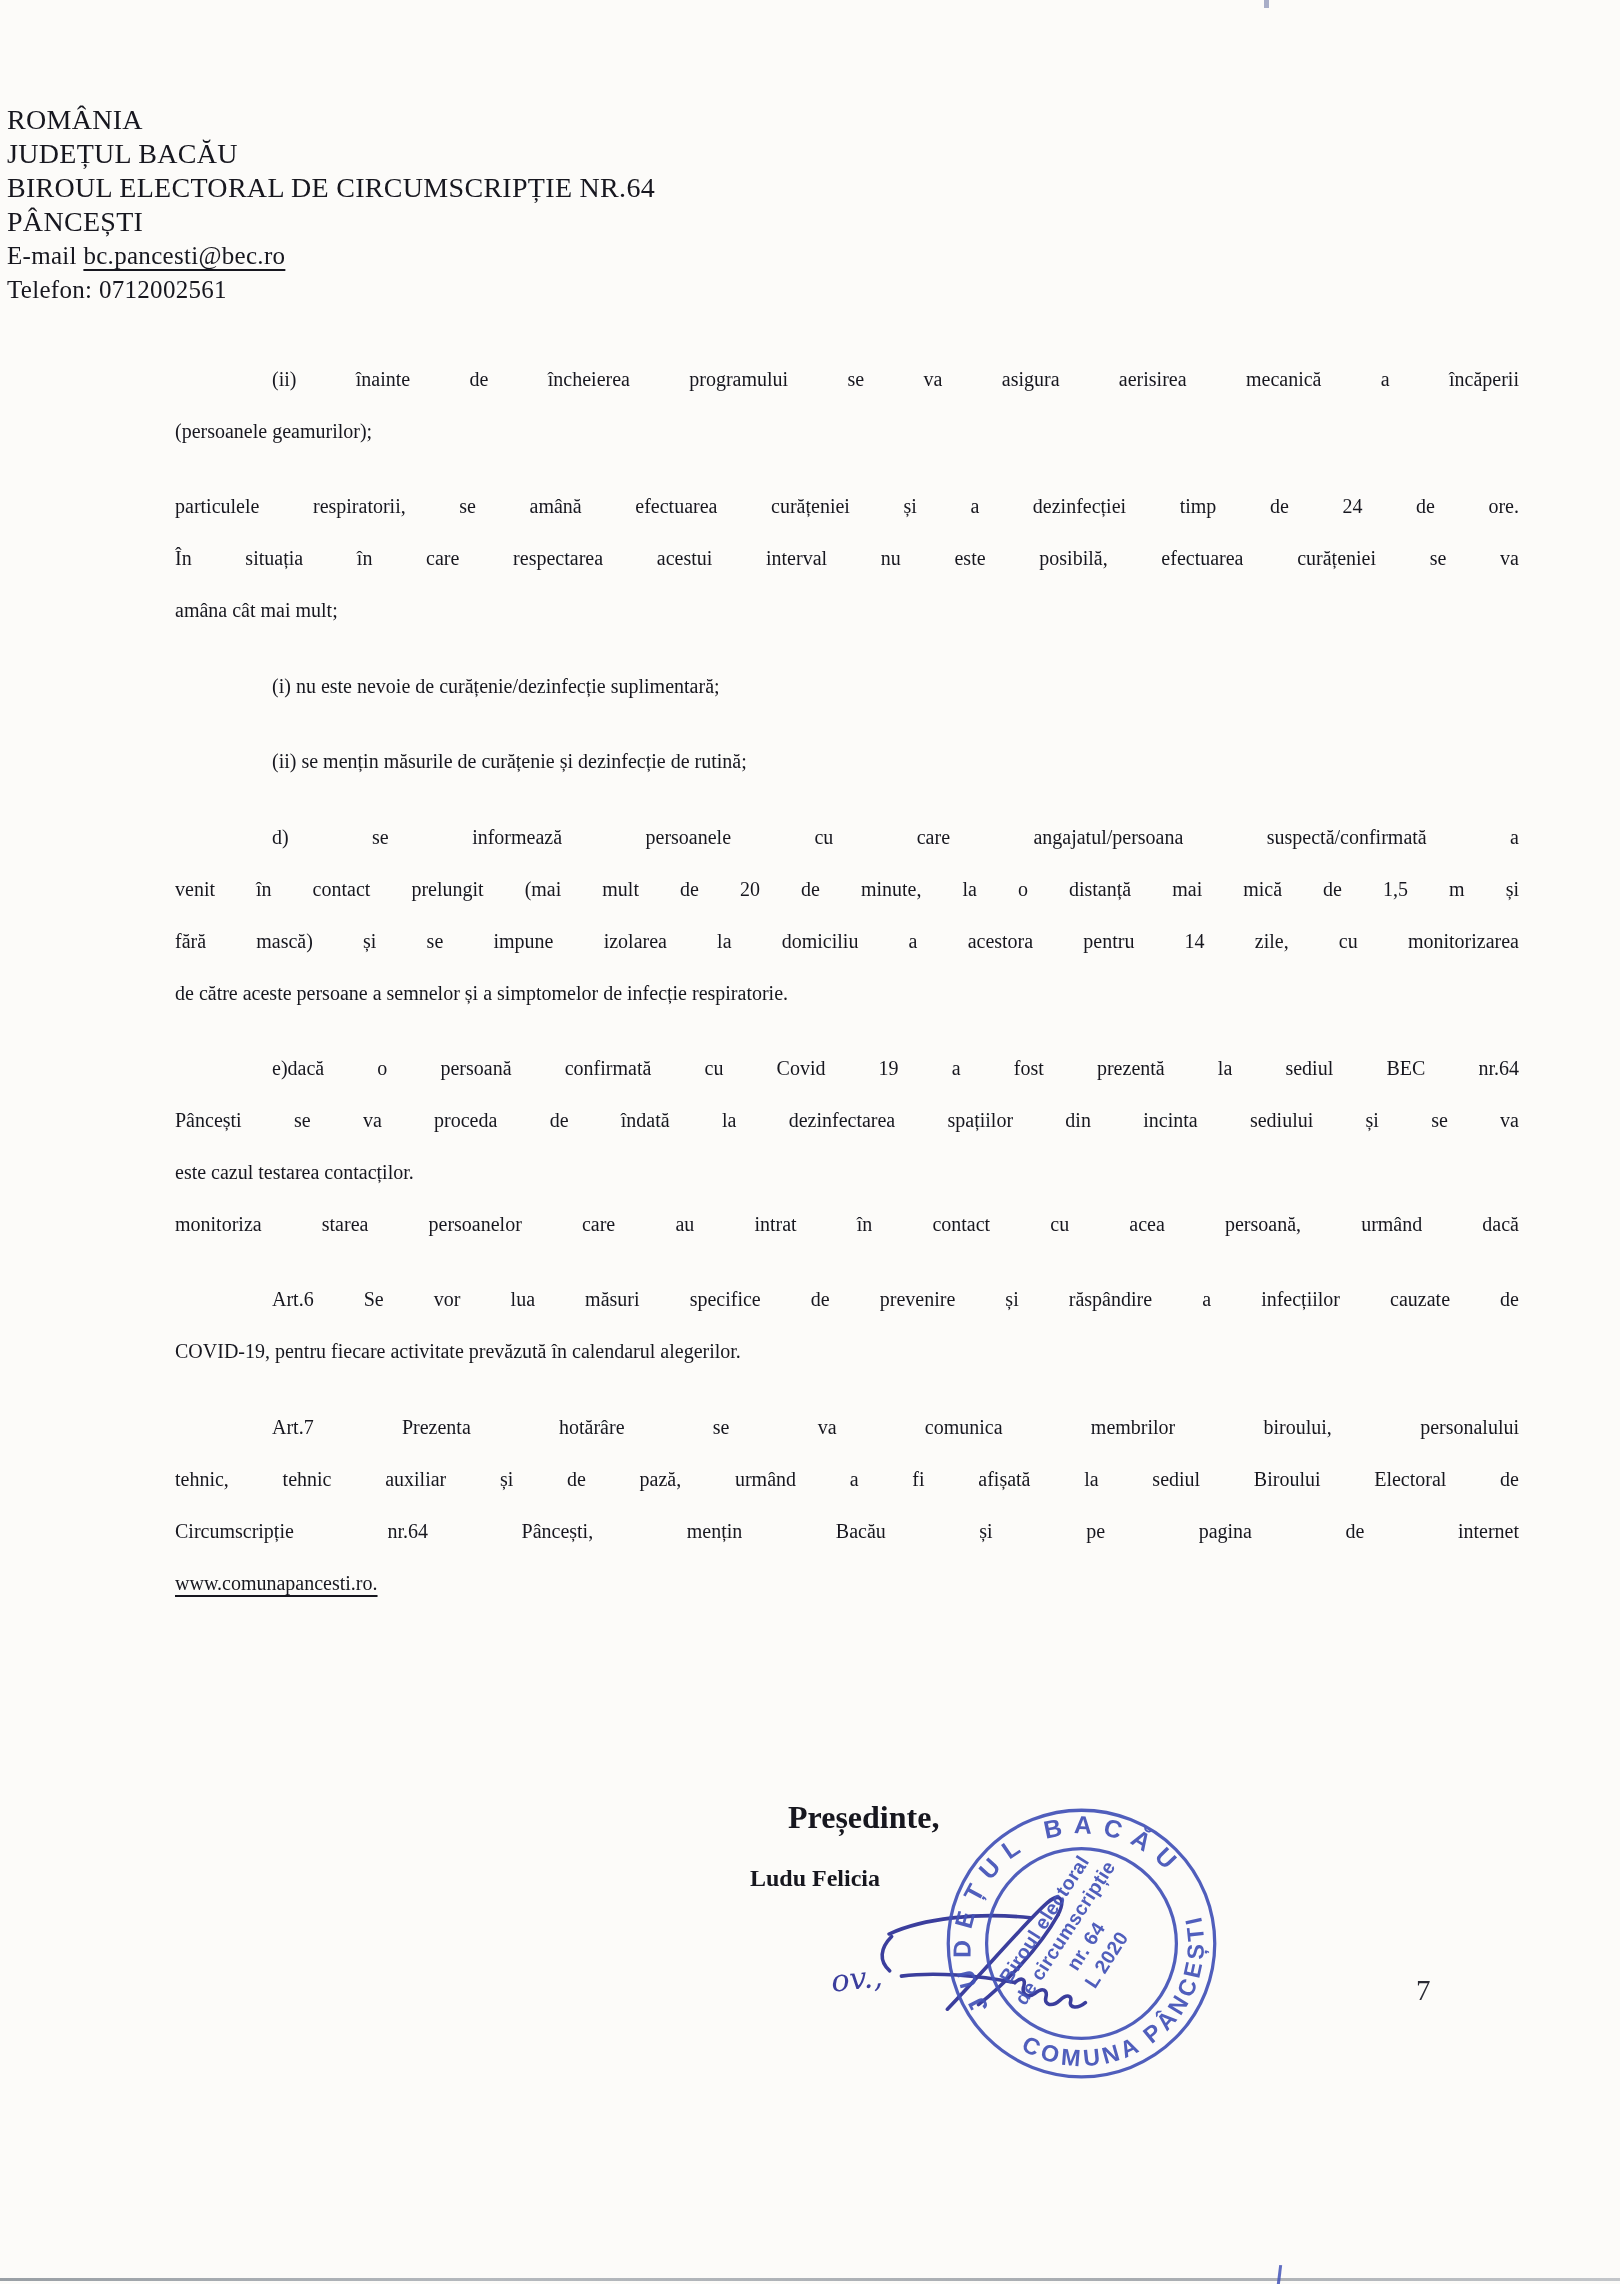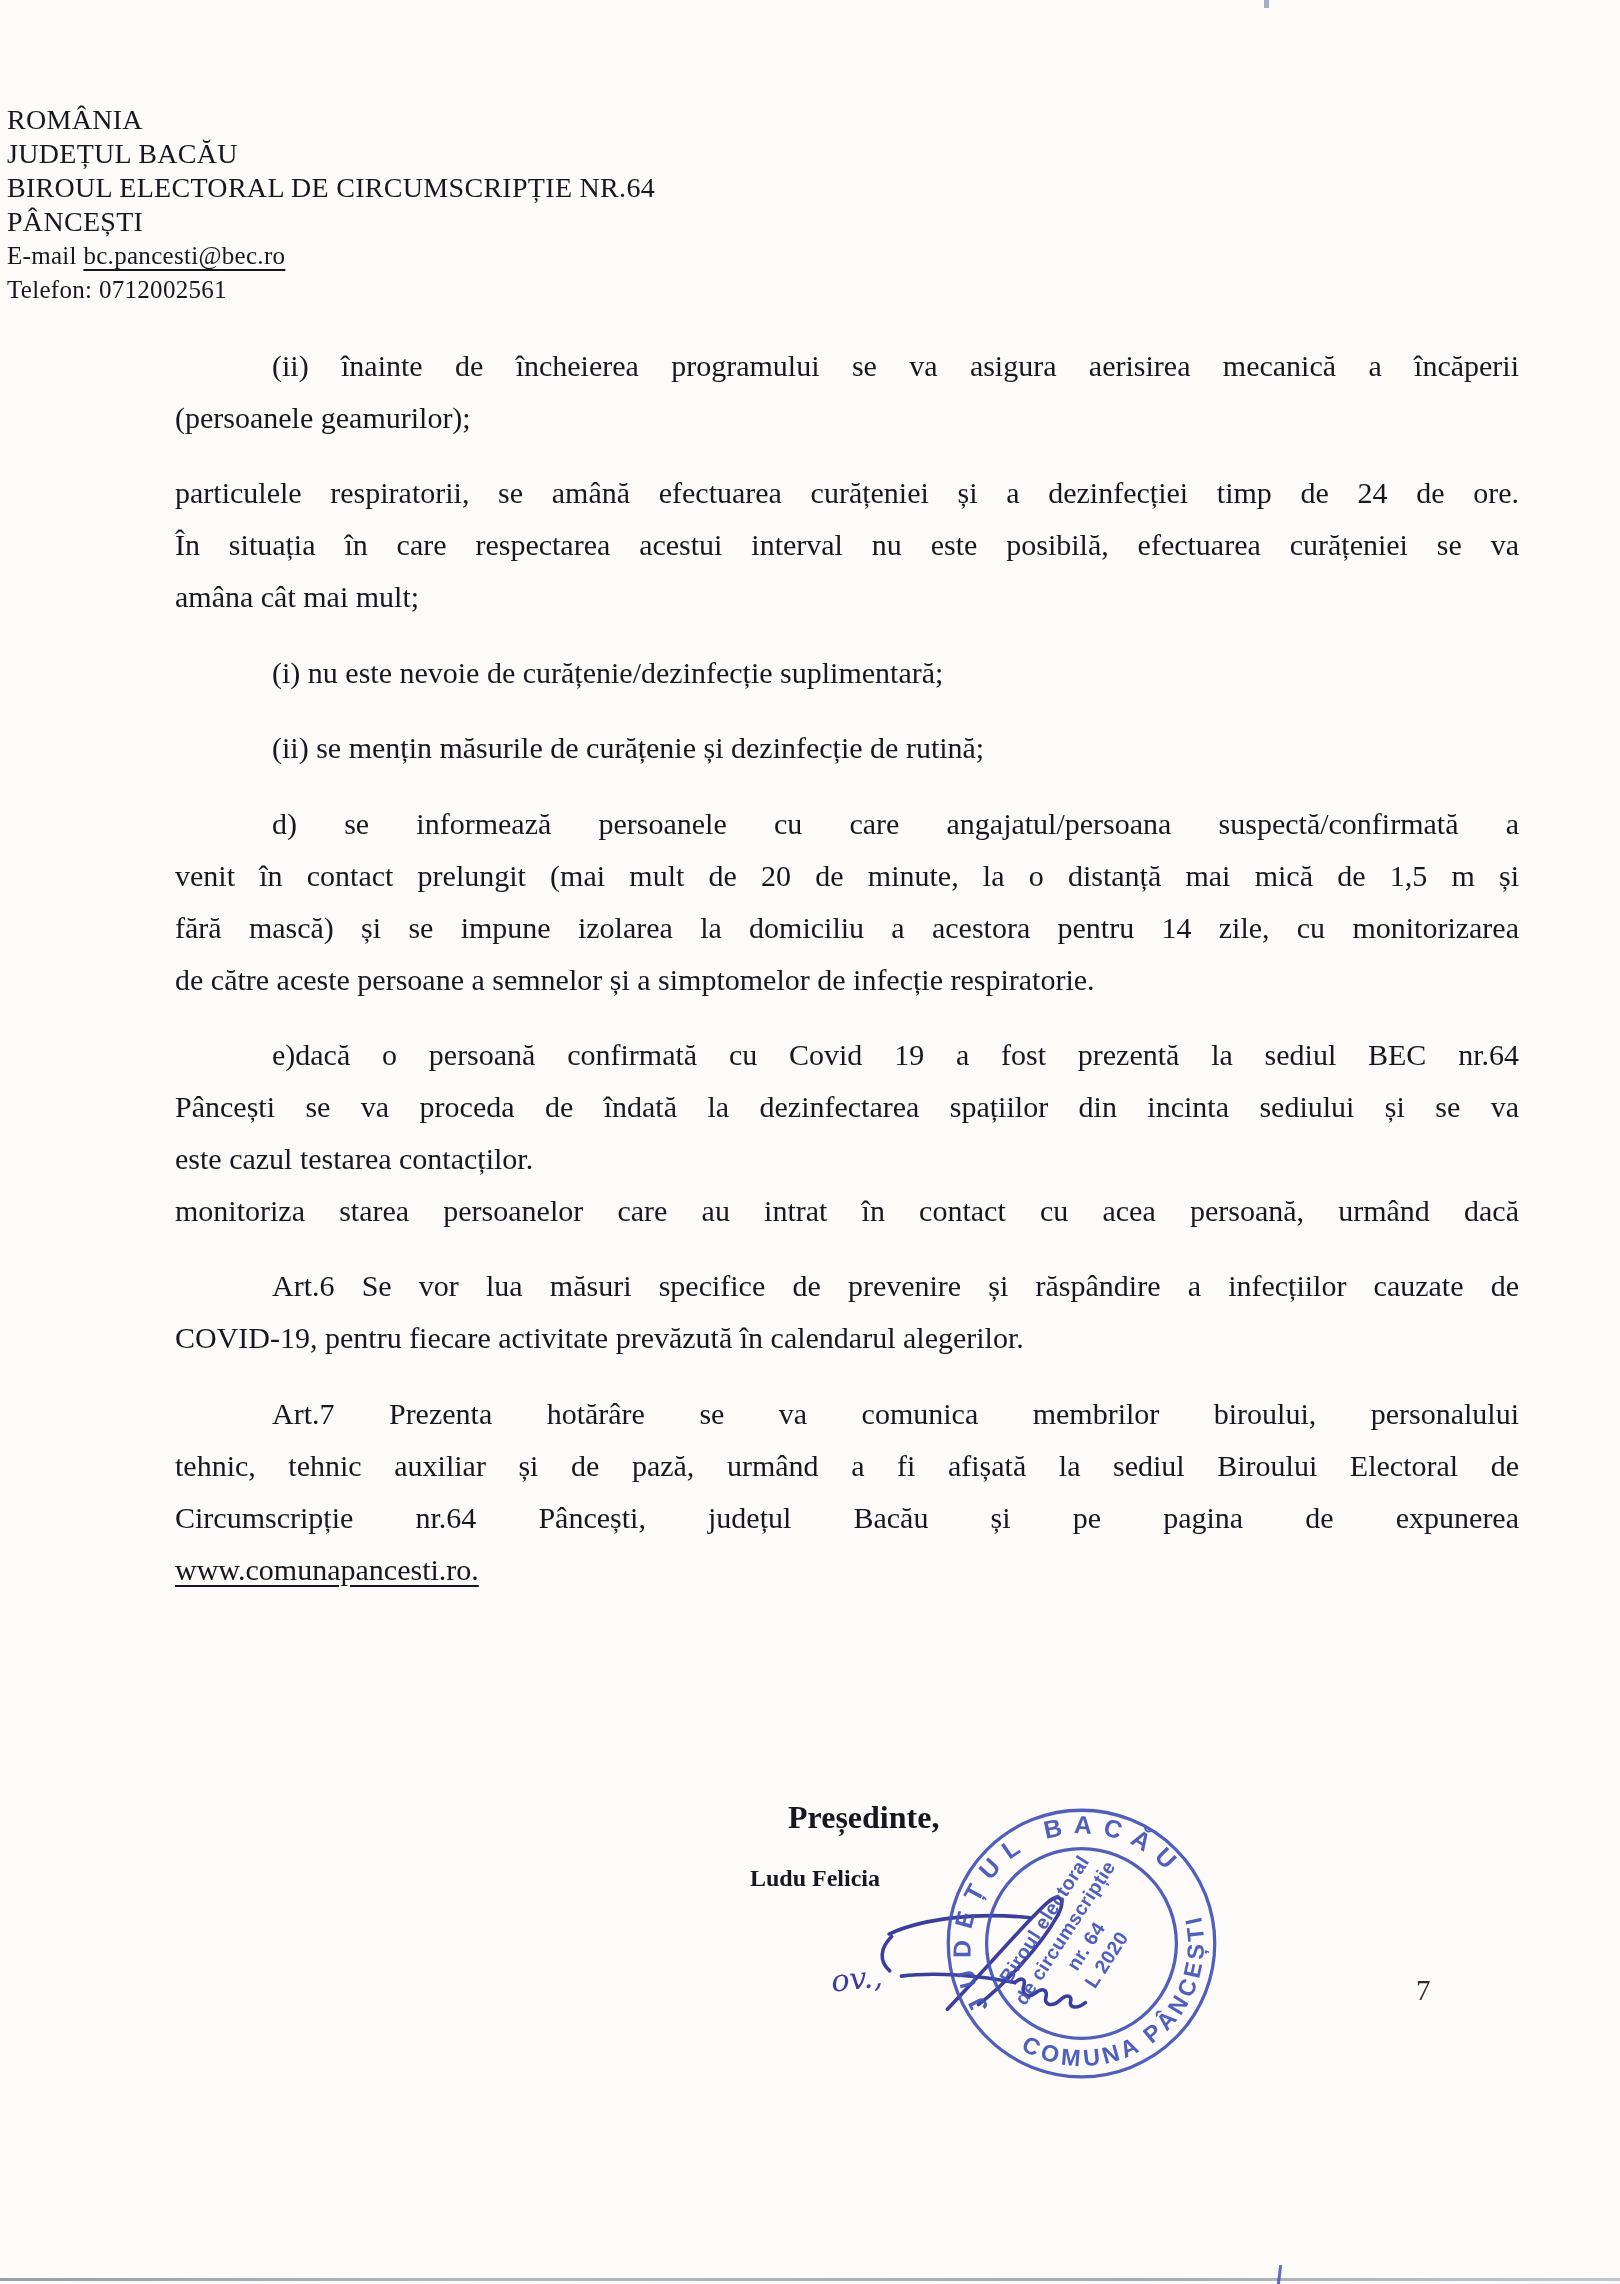--- a/index.html
+++ b/index.html
@@ -10,22 +10,22 @@
     color:#17171f;
   }
   
   .header-block { position:absolute; top:103px; left:7px; width:100%; text-align:left;
     font-size:28px; line-height:34px; letter-spacing:0.3px; }
   .hline { white-space:nowrap; }
   .hline[data-name="header-email-line"],
   .hline[data-name="header-phone-line"] { font-size:25px; }
   .u { text-decoration:underline; text-decoration-thickness:1.9px; text-underline-offset:4.5px; }
   
-  .body-block { position:absolute; top:340px; left:175px; width:1344px;
-    font-size:30px; line-height:52px; }
+  .body-block { position:absolute; top:353px; left:175px; width:1344px;
+    font-size:20px; line-height:52px; }
   .para + .para { margin-top:23.4px; }
   .bline { width:100%; }
   .bline.indent { text-indent:97px; }
   .bline.jfull { text-align:justify; text-align-last:justify; }
   
   .sig-title { position:absolute; left:768px; top:1799px; font-weight:bold; font-size:32px;margin-left:20px; }
   .sig-name  { position:absolute; left:750px; top:1865px; font-weight:bold; font-size:24px; }
   .ov-note { position:absolute; left:831px; top:1961px; font-size:30.5px; font-style:italic;
     color:var(--pen-ink); transform:rotate(-6deg); font-family:"DejaVu Serif",serif; }
   .page-number { position:absolute; left:1416px; top:1974px; font-size:29px; color:#2a2a33; }
@@ -93,21 +93,21 @@
         <div class="bline" data-name="text-line">este cazul testarea contacților.</div>
         <div class="bline jfull" data-name="text-line">monitoriza starea persoanelor care au intrat în contact cu acea persoană, urmând dacă</div>
       </div>
       <div class="para" data-name="paragraph-art6">
         <div class="bline indent jfull" data-name="text-line">Art.6 Se vor lua măsuri specifice de prevenire și răspândire a infecțiilor cauzate de</div>
         <div class="bline" data-name="text-line">COVID-19, pentru fiecare activitate prevăzută în calendarul alegerilor.</div>
       </div>
       <div class="para" data-name="paragraph-art7">
         <div class="bline indent jfull" data-name="text-line">Art.7 Prezenta hotărâre se va comunica membrilor biroului, personalului</div>
         <div class="bline jfull" data-name="text-line">tehnic, tehnic auxiliar și de pază, urmând a fi afișată la sediul Biroului Electoral de</div>
-        <div class="bline jfull" data-name="text-line">Circumscripție nr.64 Pâncești, județul Bacău și pe pagina de expunerea</div>
+        <div class="bline jfull" data-name="text-line">Circumscripție nr.64 Pâncești, mențin Bacău și pe pagina de internet</div>
         <div class="bline" data-name="text-line"><span class="u" data-name="website-link">www.comunapancesti.ro.</span></div>
       </div>
     </div>
 
   <div class="sig-title" data-name="signature-title">Președinte,</div>
   <div class="sig-name" data-name="signatory-name">Ludu Felicia</div>
 
   <svg class="sig-svg" data-name="handwritten-signature" viewBox="1330 2890 420 230">
     <path data-name="signature-stroke" d="M1368 2978 C1420 2954 1505 2944 1586 2953"></path>
     <path data-name="signature-stroke" d="M1372 2982 C1354 3000 1352 3020 1369 3035"></path>

